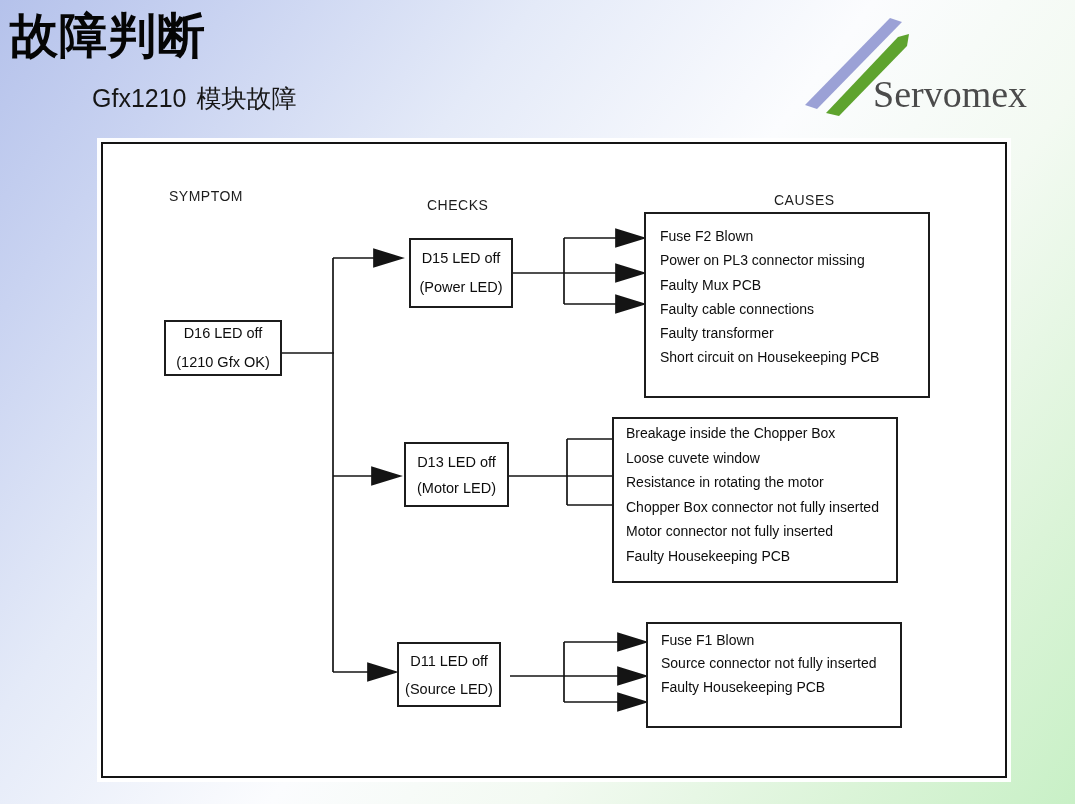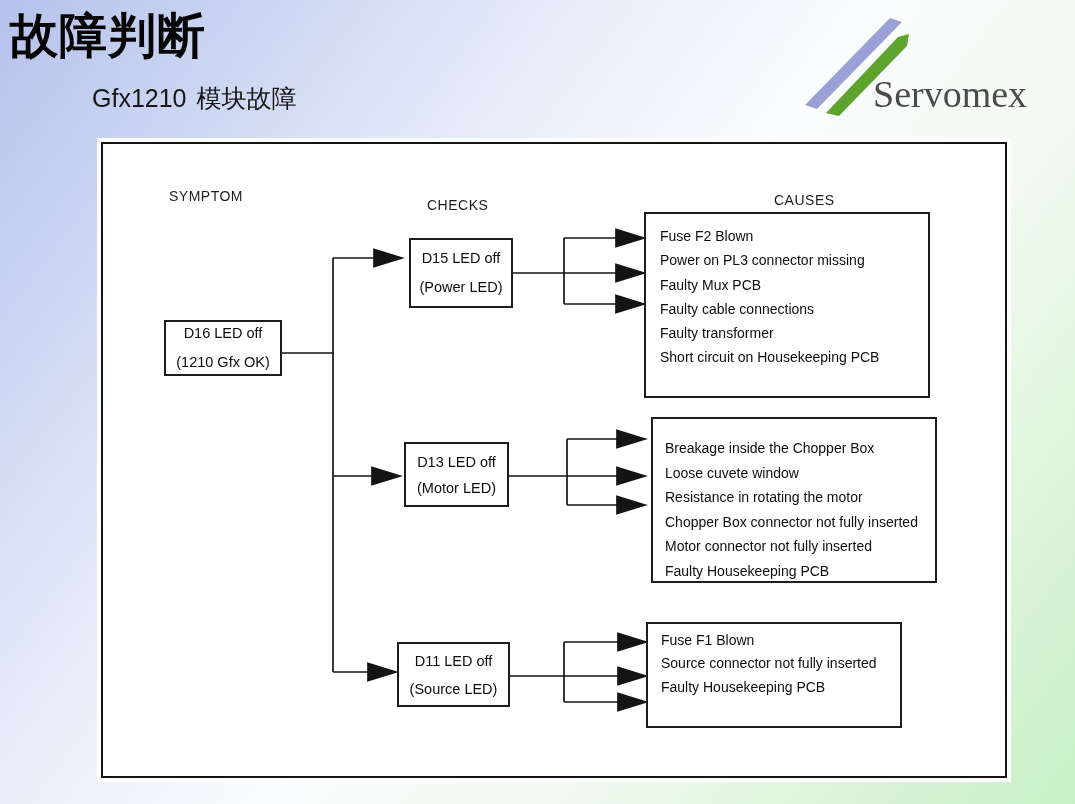--- a/index.html
+++ b/index.html
@@ -35,28 +35,28 @@
   .ch-causes  { left:774px; top:192px; }
   .connectors { position:absolute; left:0; top:0; }
   .node {
     position:absolute; background:#fff; border:2px solid #1c1c1c; box-sizing:border-box;
     display:flex; flex-direction:column; justify-content:center; align-items:center;
     font-size:14.5px; line-height:29px; text-align:center; color:#0d0d0d;
   }
   .n-d16 { left:164px; top:320px; width:118px; height:56px; }
   .n-d15 { left:403px; top:238px; width:104px; height:70px;margin-left:6px; }
   .n-d13 { left:404px; top:442px; width:105px; height:65px; line-height:26px; }
-  .n-d11 { left:397px; top:642px; width:113px; height:65px; line-height:28px; }
+  .n-d11 { left:397px; top:642px; width:104px; height:65px; line-height:28px; }
   .causes {
     position:absolute; background:#fff; border:2px solid #1c1c1c; box-sizing:border-box;
     font-size:14px; color:#0d0d0d;
   }
   .causes ul { list-style:none; margin:0; padding:0; }
   .c-power  { left:644px; top:212px; width:286px; height:186px; padding:10px 4px 0 14px; line-height:24.3px; }
-  .c-motor  { left:651px; top:417px; width:286px; height:166px; padding:17px 2px 0 12px;  line-height:24.6px; }
+  .c-motor  { left:612px; top:417px; width:286px; height:166px; padding:2px 2px 0 12px;  line-height:24.6px; }
   .c-source { left:646px; top:622px; width:256px; height:106px; padding:5px 4px 0 13px;  line-height:23.4px; }
 </style>
 </head>
 <body>
 
 <div class="stage">
 
   <h1 class="title">故障判断</h1>
 
   <div class="subtitle">

